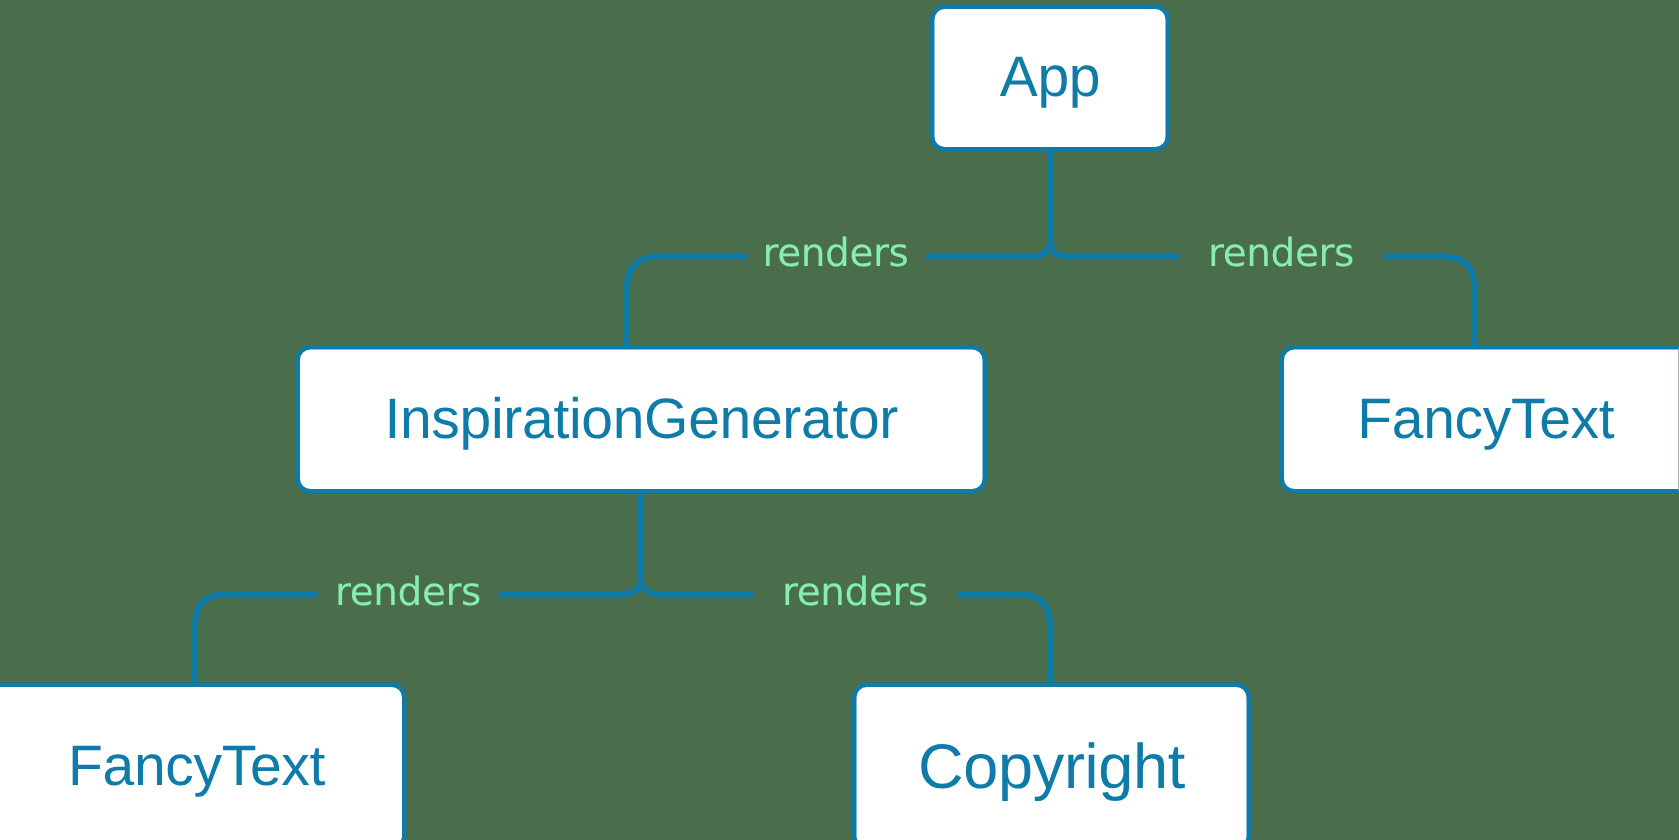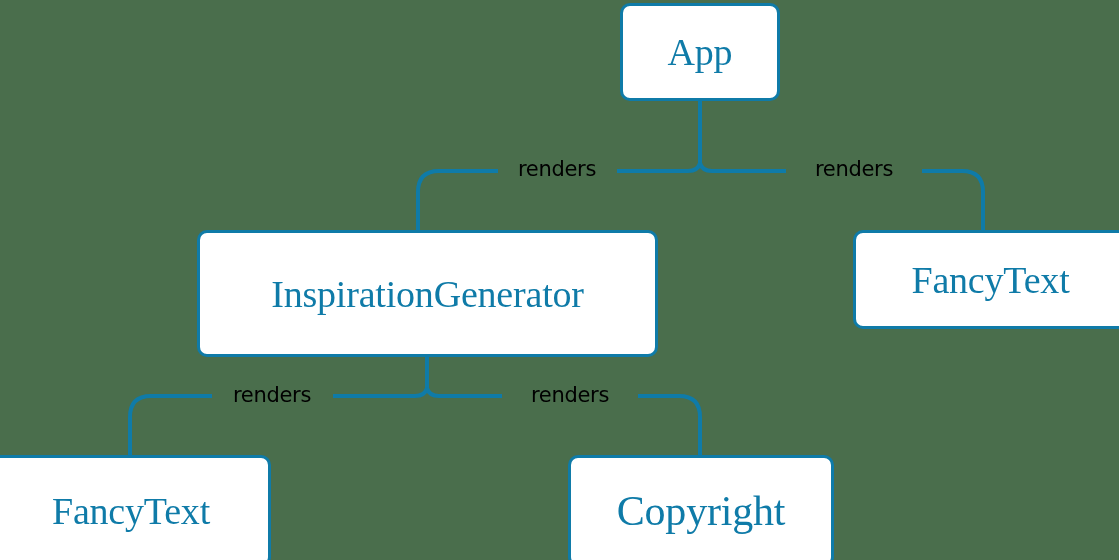--- a/index.html
+++ b/index.html
@@ -28,34 +28,34 @@
   .node {
     position: absolute;
     box-sizing: border-box;
     background: #ffffff;
     border: 3px solid #0f7ba8;
     border-radius: 10px;
     display: flex;
     align-items: center;
     justify-content: center;
     color: #0f7ba8;
-    font-family: Liberation Serif, serif;
+    font-family: Liberation Sans, sans-serif;
     font-weight: 400;
     letter-spacing: -0.2px;
     z-index: 2;
   }
   .node-label {
     white-space: nowrap;
     line-height: 1;
   }
   .edge-label {
     position: absolute;
-    color: #000000;
+    color: #86efac;
     font-family: "DejaVu Sans", sans-serif;
-    font-size: 21px;
+    font-size: 26px;
     font-weight: 400;
     letter-spacing: -0.3px;
     line-height: 1;
     white-space: nowrap;
     z-index: 3;
     transform: translate(-50%, -50%);
   }
 </style>
 </head>
 <body>
@@ -78,21 +78,21 @@
     <path d="M 333 396 L 415 396 Q 425 396 427 388" stroke="#0f7ba8" stroke-width="4" stroke-linecap="butt"></path>
 
     <path d="M 427 388 Q 429 396 439 396 L 502 396" stroke="#0f7ba8" stroke-width="4" stroke-linecap="butt"></path>
     <path d="M 638 396 L 679 396 Q 700 396 700 417 L 700 455" stroke="#0f7ba8" stroke-width="4" stroke-linecap="butt"></path>
   </svg>
 
   <div class="node" style="left:620px; top:3px; width:160px; height:98px;">
     <span class="node-label" style="font-size:38px;">App</span>
   </div>
 
-  <div class="node" style="left:197px; top:230px; width:461px; height:127px;">
+  <div class="node" style="left:197px; top:230px; width:461px; height:99px;">
     <span class="node-label" style="font-size:38px;">InspirationGenerator</span>
   </div>
 
   <div class="node" style="left:853px; top:230px; width:275px; height:99px;">
     <span class="node-label" style="font-size:38px;">FancyText</span>
   </div>
 
   <div class="node" style="left:-9px; top:455px; width:280px; height:112px;">
     <span class="node-label" style="font-size:38px;">FancyText</span>
   </div>

